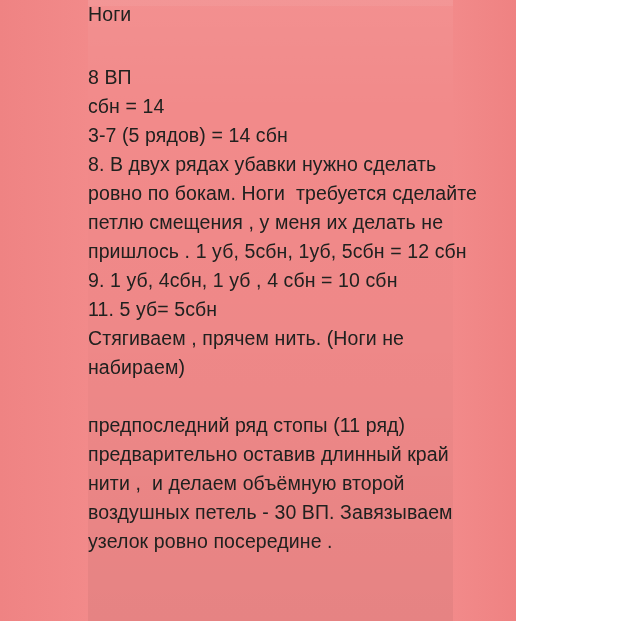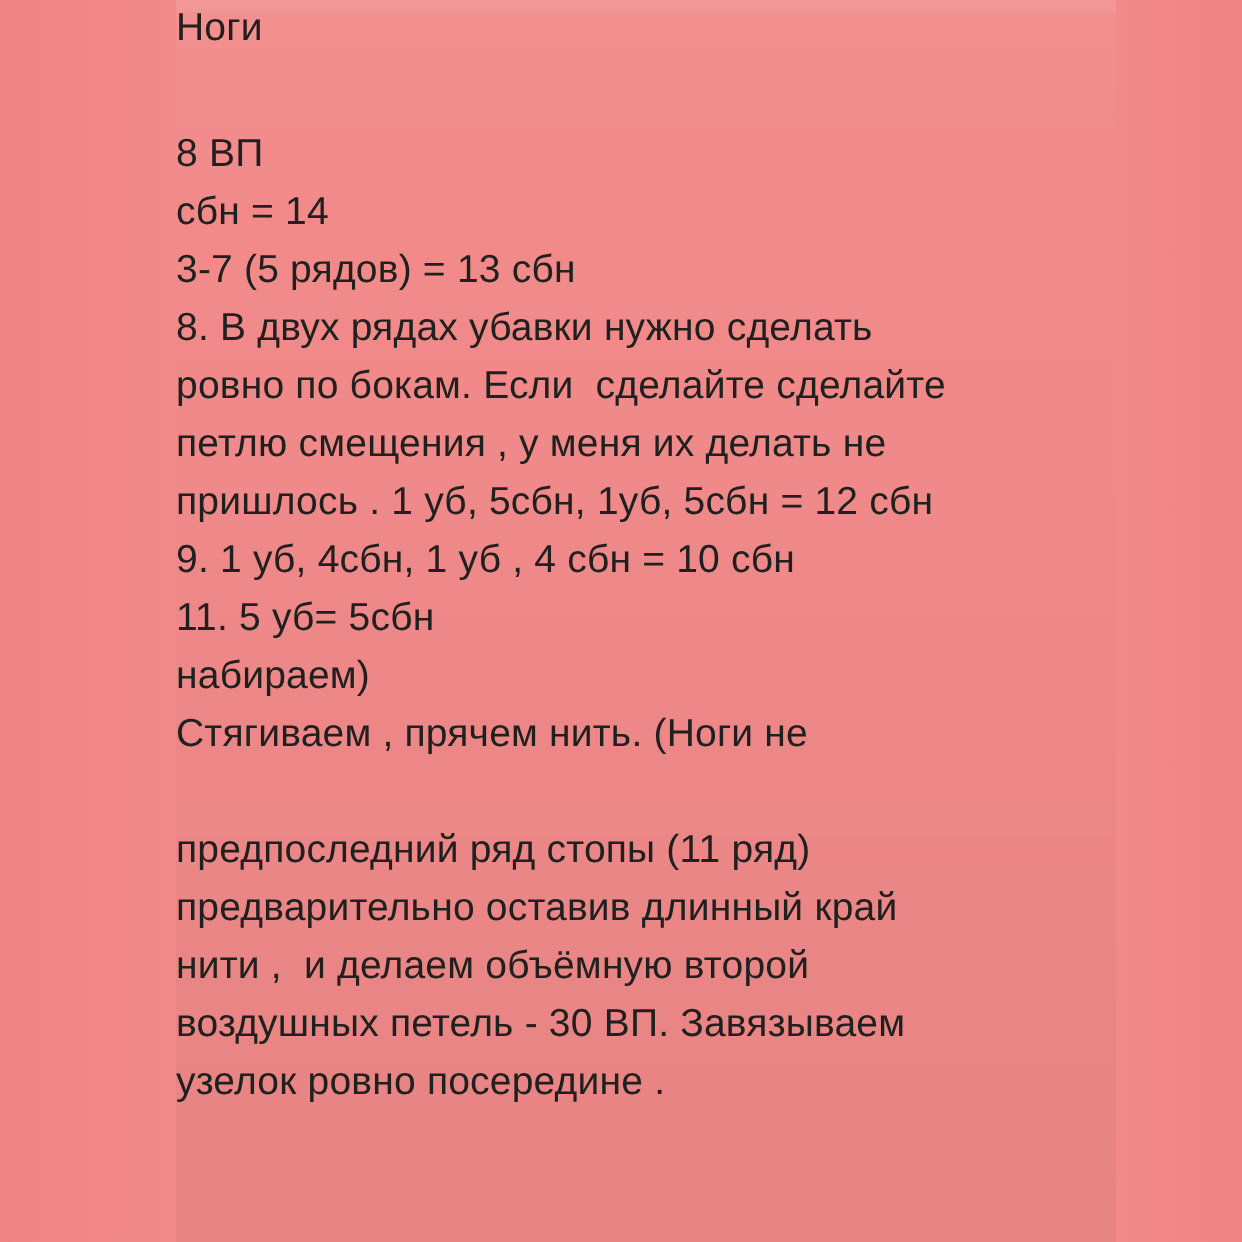--- a/index.html
+++ b/index.html
@@ -7,21 +7,21 @@
     padding: 0;
   }
   body {
     width: 621px;
     height: 621px;
     overflow: hidden;
     font-family: "Liberation Sans", sans-serif;
   }
   #page {
     position: relative;
-    width: 621px;
+    width: 516px;
     height: 621px;
     background: #f28a8a;
     box-sizing: border-box;
   }
   
   #page::before {
     content: "";
     position: absolute;
     inset: 0;
     background: linear-gradient(180deg,
@@ -79,29 +79,29 @@
 
     <div class="block">
       <div class="line">Ноги</div>
     </div>
 
     <div class="spacer-md"></div>
 
     <div class="block">
       <div class="line">8 ВП</div>
       <div class="line">сбн = 14</div>
-      <div class="line">3-7 (5 рядов) = 13 сбн</div>
+      <div class="line">3-7 (5 рядов) = 14 сбн</div>
       <div class="line">8. В двух рядах убавки нужно сделать</div>
-      <div class="line">ровно по бокам. Если  сделайте сделайте</div>
+      <div class="line">ровно по бокам. Ноги  требуется сделайте</div>
       <div class="line">петлю смещения , у меня их делать не</div>
       <div class="line">пришлось . 1 уб, 5сбн, 1уб, 5сбн = 12 сбн</div>
       <div class="line">9. 1 уб, 4сбн, 1 уб , 4 сбн = 10 сбн</div>
       <div class="line">11. 5 уб= 5сбн</div>
+      <div class="line">Стягиваем , прячем нить. (Ноги не</div>
       <div class="line">набираем)</div>
-      <div class="line">Стягиваем , прячем нить. (Ноги не</div>
     </div>
 
     <div class="spacer-sm"></div>
 
     <div class="block">
       <div class="line">предпоследний ряд стопы (11 ряд)</div>
       <div class="line">предварительно оставив длинный край</div>
       <div class="line">нити ,  и делаем объёмную второй</div>
       <div class="line">воздушных петель - 30 ВП. Завязываем</div>
       <div class="line">узелок ровно посередине .</div>

